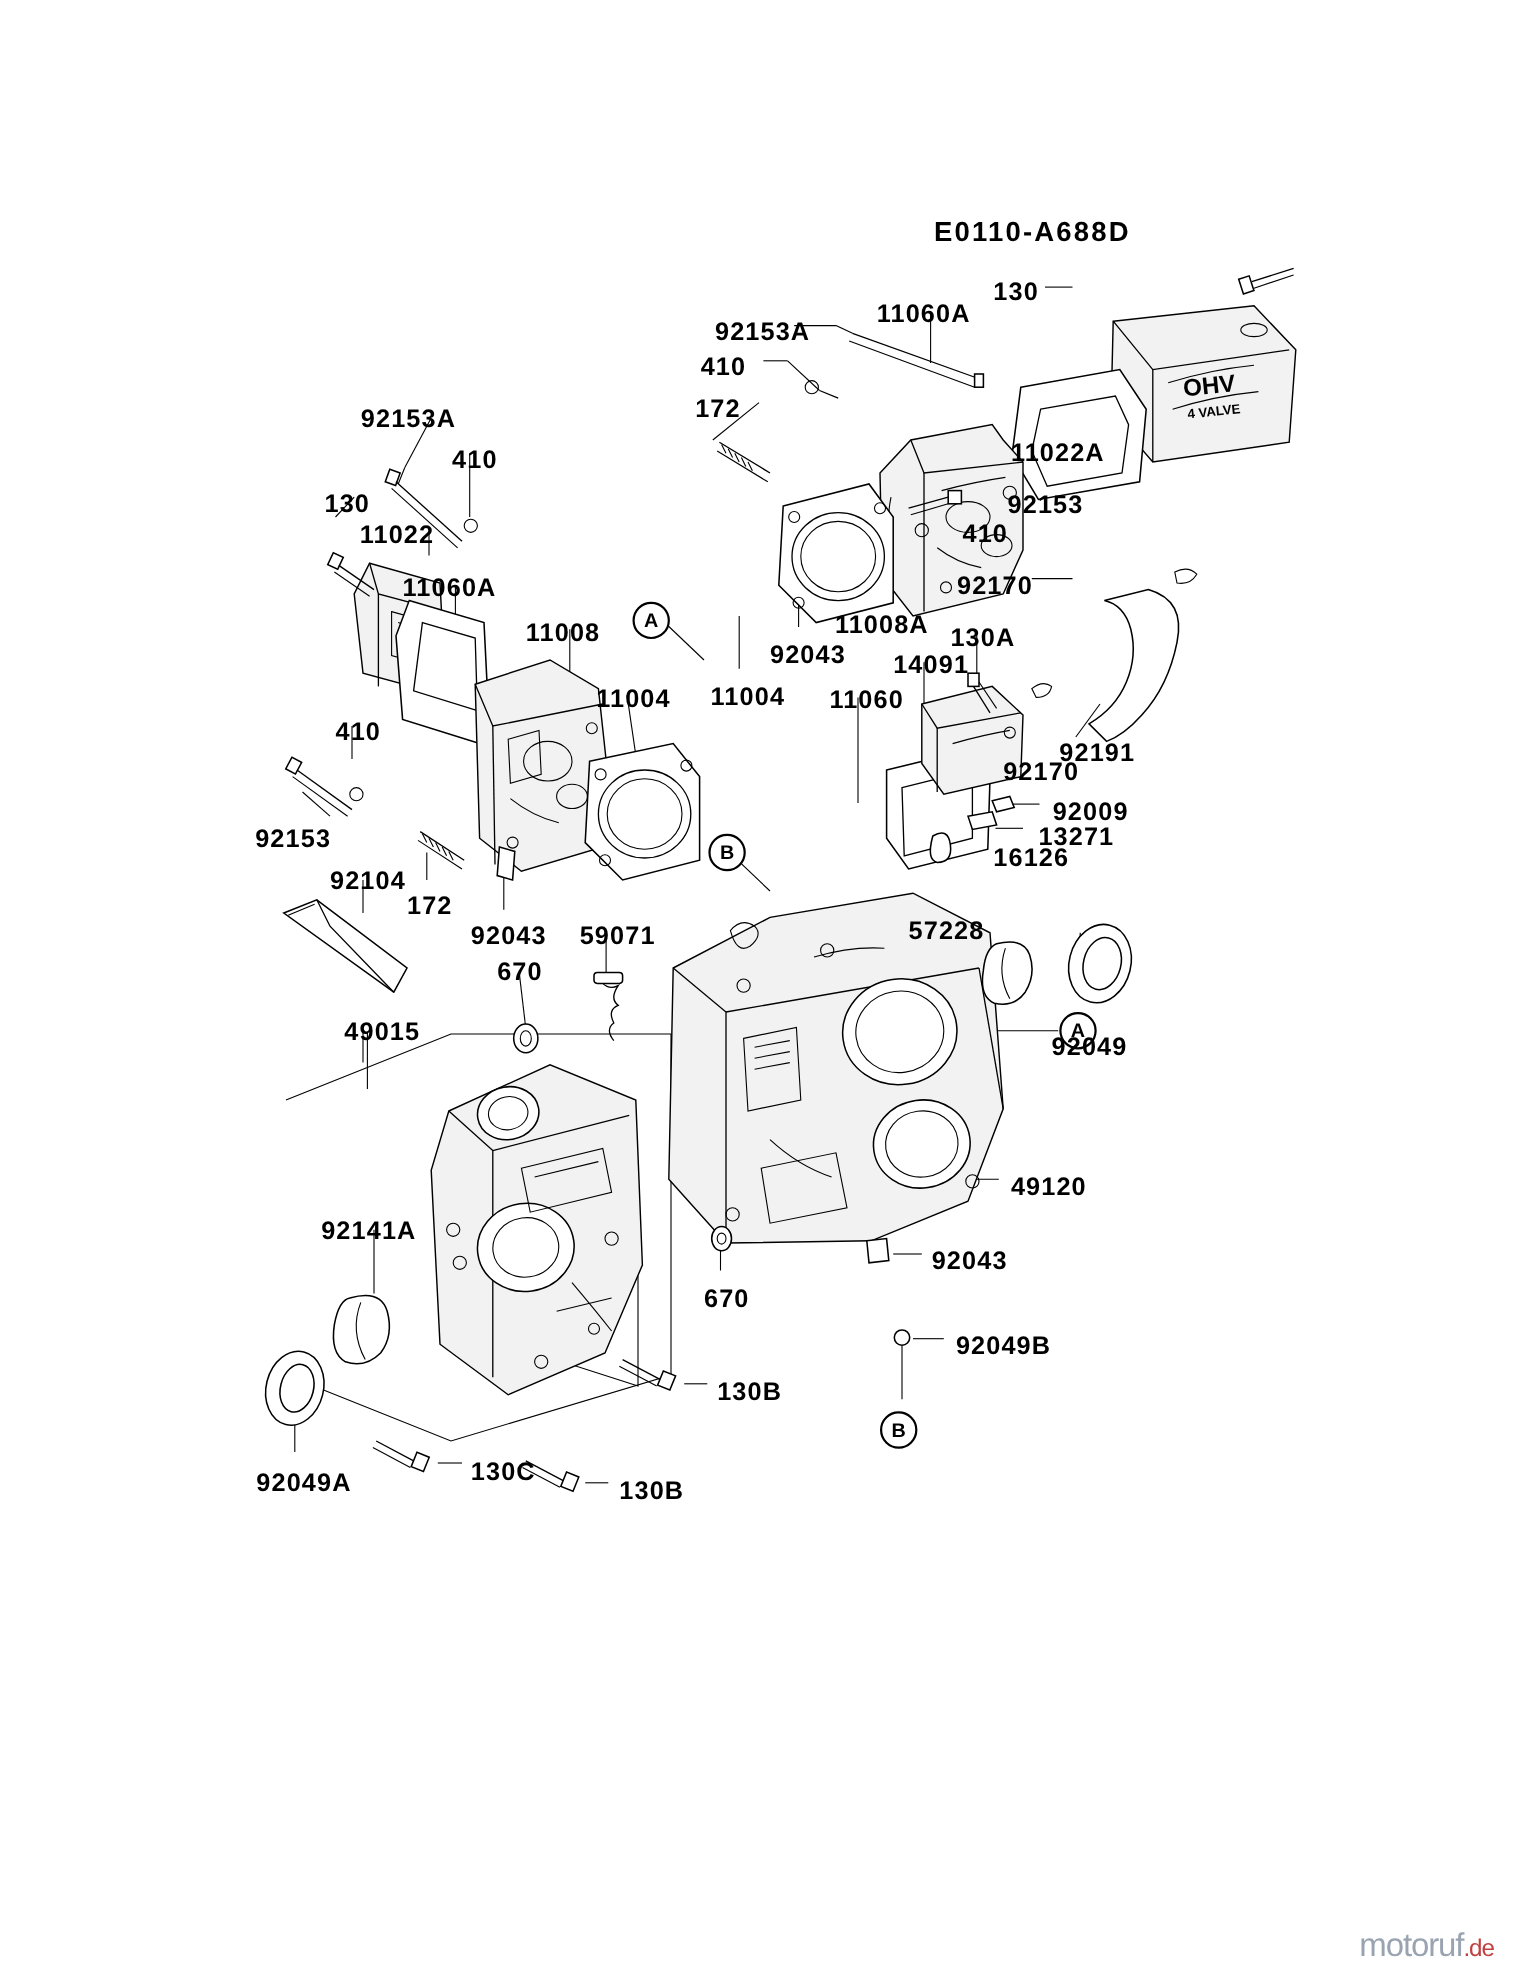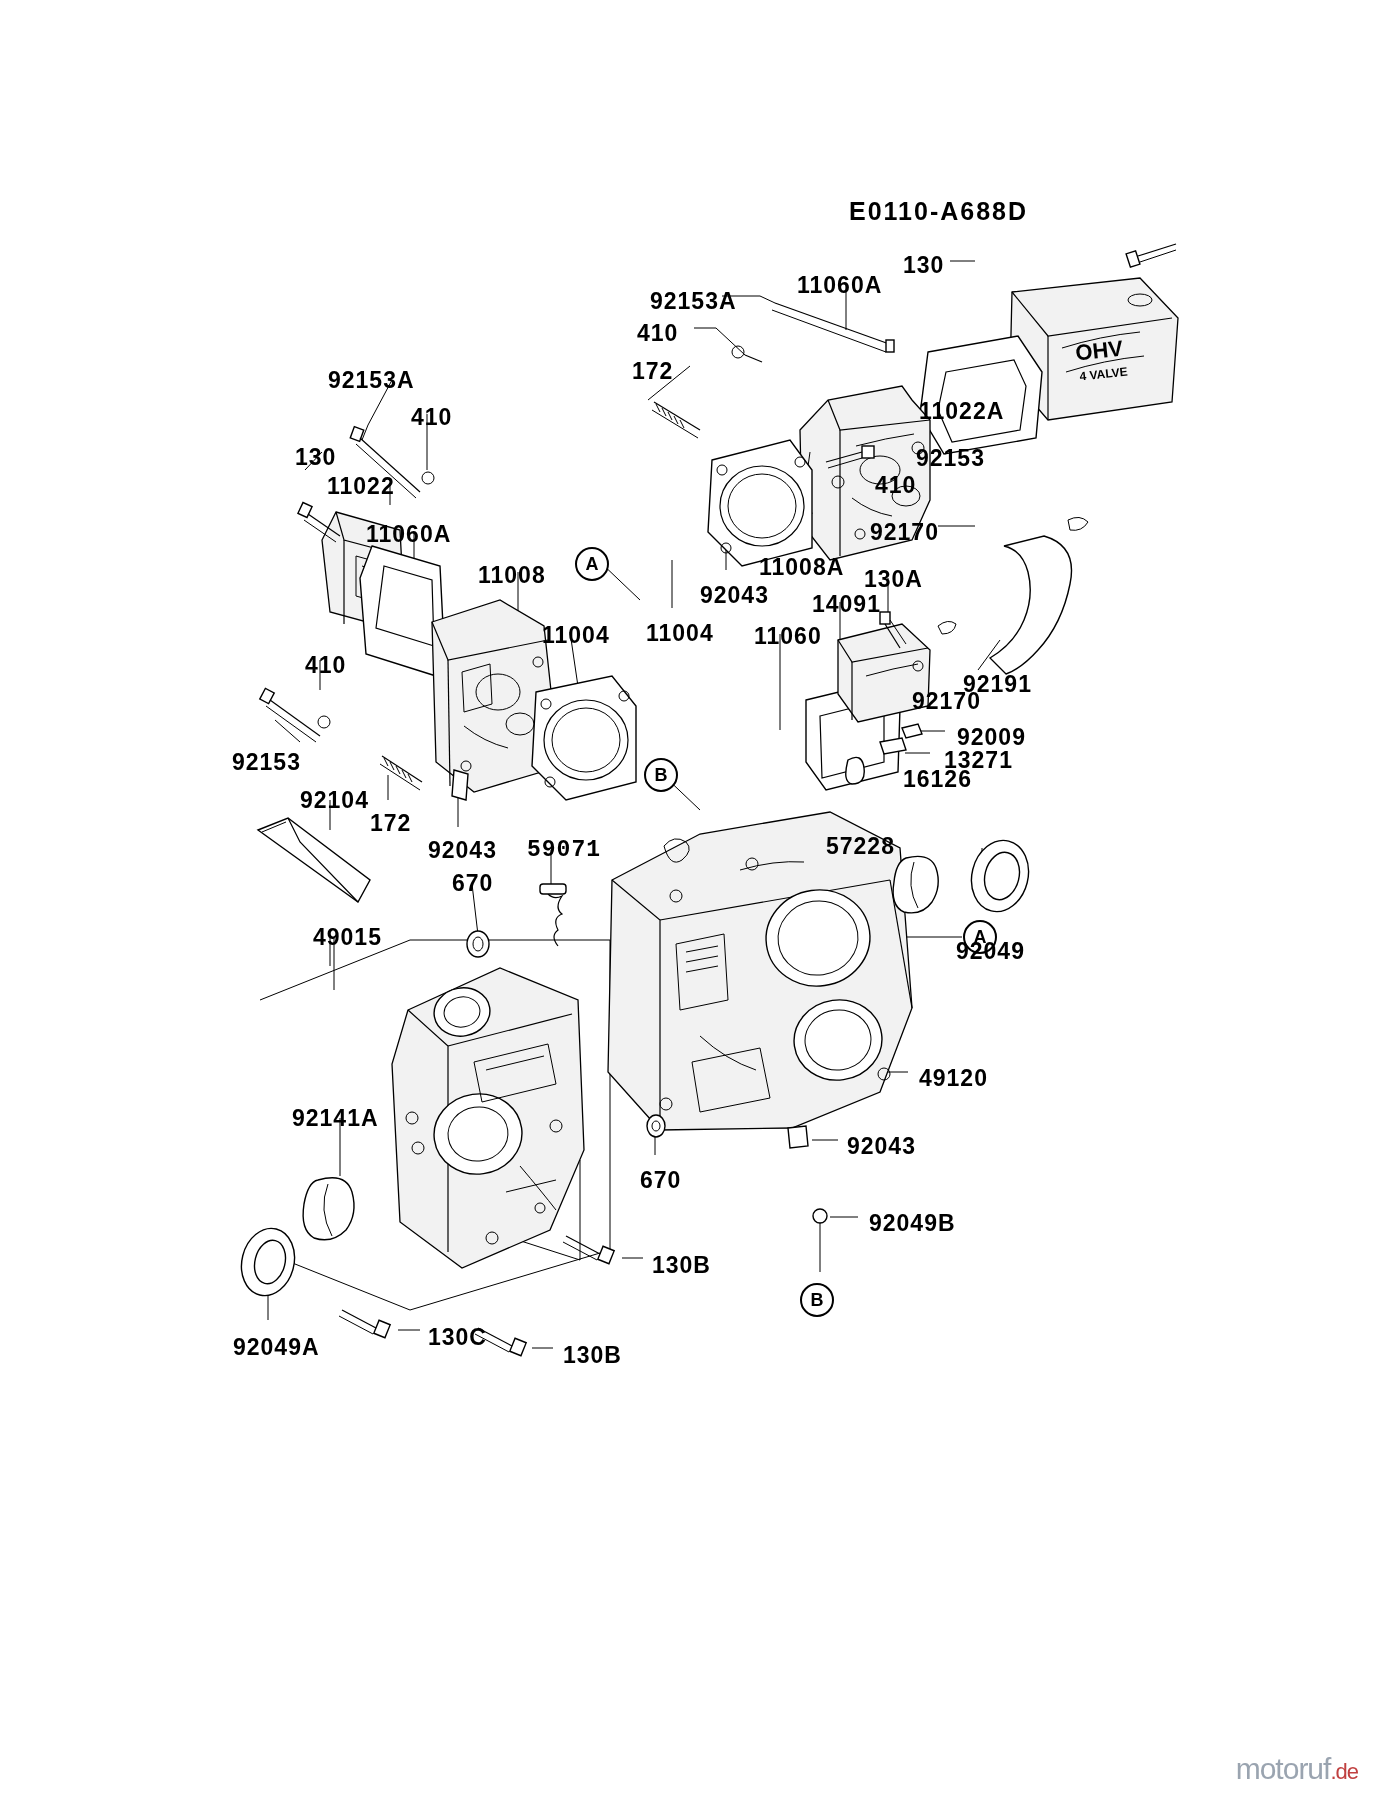--- a/index.html
+++ b/index.html
@@ -458,21 +458,21 @@
   <div class="label" style="left:963px; top:661px;margin-top:10px;">92191</div>
   <div class="label" style="left:305px; top:652px;">410</div>
   <div class="label" style="left:912px; top:688px;">92170</div>
   <div class="label" style="left:232px; top:749px;">92153</div>
   <div class="label" style="left:957px; top:724px;">92009</div>
   <div class="label" style="left:944px; top:747px;">13271</div>
   <div class="label" style="left:903px; top:766px;">16126</div>
   <div class="label" style="left:300px; top:787px;">92104</div>
   <div class="label" style="left:370px; top:810px;">172</div>
   <div class="label" style="left:428px; top:837px;">92043</div>
-  <div class="label" style="left:527px; top:837px;font-family:Liberation Mono, monospace;">59071</div>
+  <div class="label" style="left:527px; top:837px;">59071</div>
   <div class="label" style="left:826px; top:833px;">57228</div>
   <div class="label" style="left:956px; top:918px;margin-top:20px;">92049</div>
   <div class="label" style="left:452px; top:870px;">670</div>
   <div class="label" style="left:313px; top:924px;">49015</div>
   <div class="label" style="left:919px; top:1065px;">49120</div>
   <div class="label" style="left:292px; top:1105px;">92141A</div>
   <div class="label" style="left:640px; top:1167px;">670</div>
   <div class="label" style="left:847px; top:1133px;">92043</div>
   <div class="label" style="left:652px; top:1252px;">130B</div>
   <div class="label" style="left:869px; top:1210px;">92049B</div>

